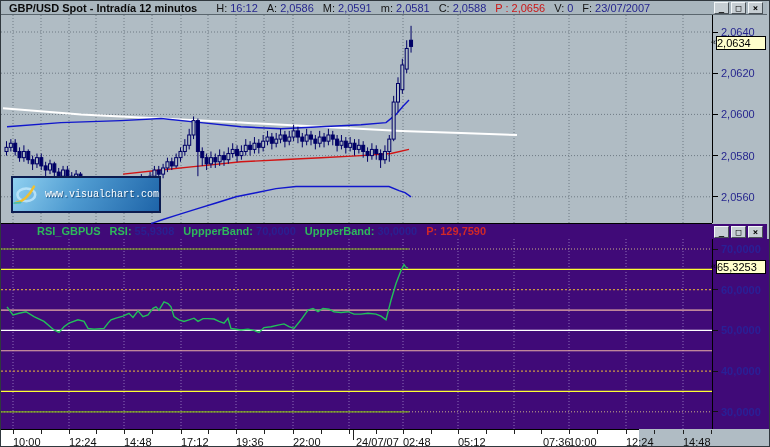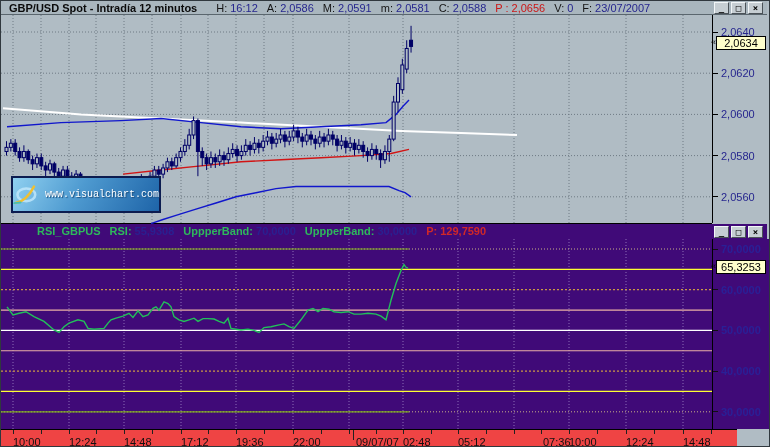--- a/index.html
+++ b/index.html
@@ -26,24 +26,24 @@
     background:#b0bcc4;border-bottom:1px solid #000;}
   .rsi-area{position:absolute;left:0;top:238px;width:711px;height:190px;background:#400a78;}
   .axis{position:absolute;left:711px;width:59px;border-left:1px solid #000;}
   .price-axis{top:14px;height:208px;background:#b0bcc4;}
   .rsi-axis{top:238px;height:190px;background:#400a78;}
   .tick-label{position:absolute;left:8px;font-size:11px;color:#26268e;height:12px;line-height:12px;}
   .rsi-axis .tick-label{color:#2a2096;font-weight:bold;}
   .tick-dash{position:absolute;left:0;width:5px;height:1px;background:#000;}
   .rsi-axis .tick-dash{background:#101010;}
   .marker-box{position:absolute;left:3px;width:50px;height:14px;background:#ffffcc;
-    border:1px solid #000;font-size:11px;line-height:12px;text-align:center;color:#000;z-index:5;}
+    border:1px solid #000;font-size:11px;line-height:12px;text-align:left;color:#000;z-index:5;}
   .marker-arrow{position:absolute;left:-2px;font-size:9px;color:#000;z-index:6;}
-  .time-axis{position:absolute;left:0;top:428px;width:736px;height:19px;
-    background:#ef4444;border-top:1px solid #000;}
+  .time-axis{position:absolute;left:0;top:428px;width:638px;height:19px;
+    background:#ffffff;border-top:1px solid #000;}
   .time-label{position:absolute;top:6px;font-size:11px;color:#101010;white-space:nowrap;}
   .ttick{position:absolute;top:0;width:1px;background:#202020;}
   .logo{position:absolute;left:10px;top:161px;width:150px;height:37px;z-index:4;
     border:2px solid #0c1c50;background:linear-gradient(120deg,#8fd0f0 0%,#4e9ad0 45%,#1e64a8 100%);
     display:flex;align-items:center;}
   .logo-text{margin-left:4px;color:#fff;}
   .logo-title{font-size:15px;font-weight:bold;text-shadow:1px 1px 1px #1a4c7a;line-height:16px;}
   .logo-url{font-size:10px;line-height:11px;text-shadow:1px 1px 1px #1a4c7a;font-family:Liberation Mono, monospace;}
   svg{display:block;}
 </style>
@@ -391,21 +391,21 @@
       <div class="ttick" style="left: 653px; height: 4px;"></div>
       <div class="ttick" style="left: 682px; height: 4px;"></div>
       <div class="ttick" style="left: 710px; height: 4px;"></div>
       <div class="ttick" style="left: 352px; height: 10px;"></div>
       <div class="time-label" style="left: 12px;">10:00</div>
       <div class="time-label" style="left: 68px;">12:24</div>
       <div class="time-label" style="left: 123px;">14:48</div>
       <div class="time-label" style="left: 180px;">17:12</div>
       <div class="time-label" style="left: 235px;">19:36</div>
       <div class="time-label" style="left: 292px;">22:00</div>
-      <div class="time-label" style="left: 355px;">09/07/07</div>
+      <div class="time-label" style="left: 355px;">24/07/07</div>
       <div class="time-label" style="left: 402px;">02:48</div>
       <div class="time-label" style="left: 457px;">05:12</div>
       <div class="time-label" style="left: 542px;">07:36</div>
       <div class="time-label" style="left: 568px;">10:00</div>
       <div class="time-label" style="left: 625px;">12:24</div>
       <div class="time-label" style="left: 682px;">14:48</div>
     </div>
 
 </div>
 

